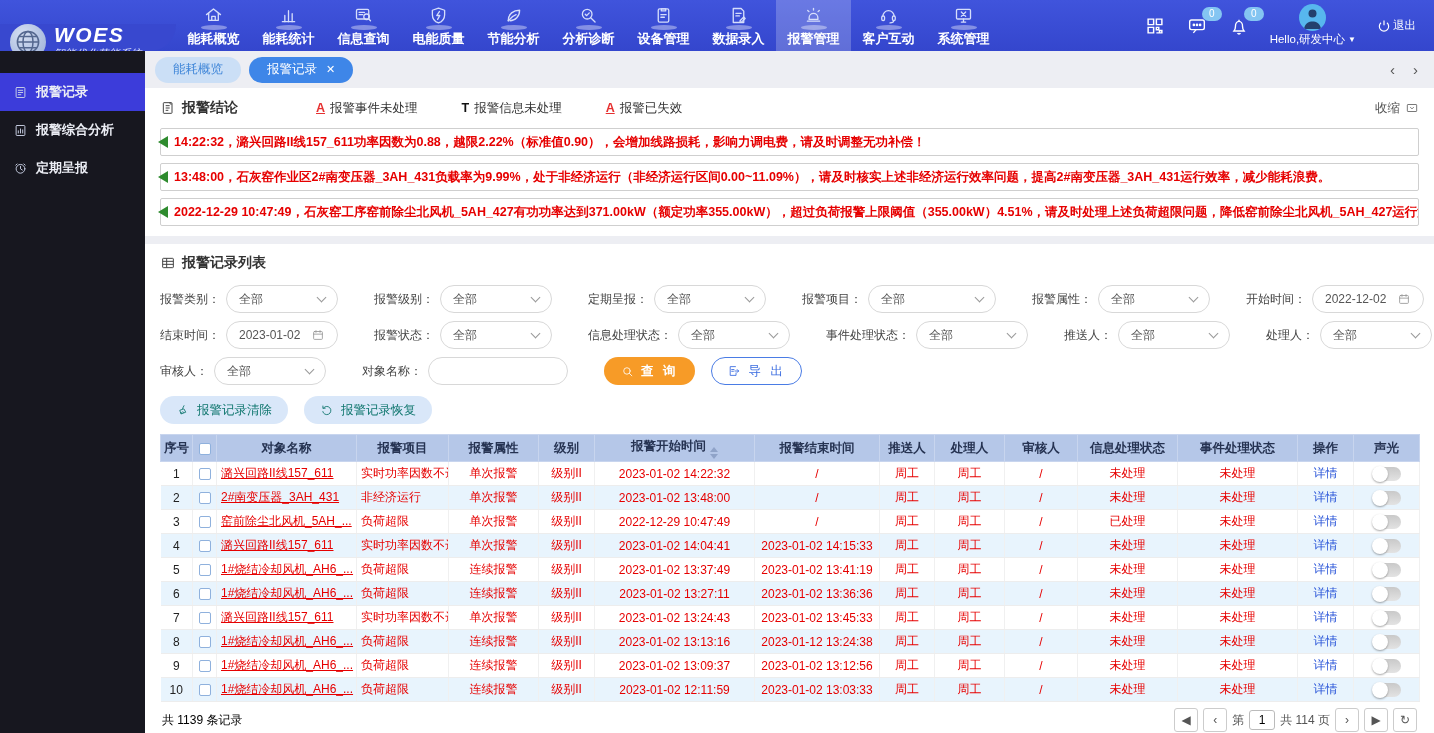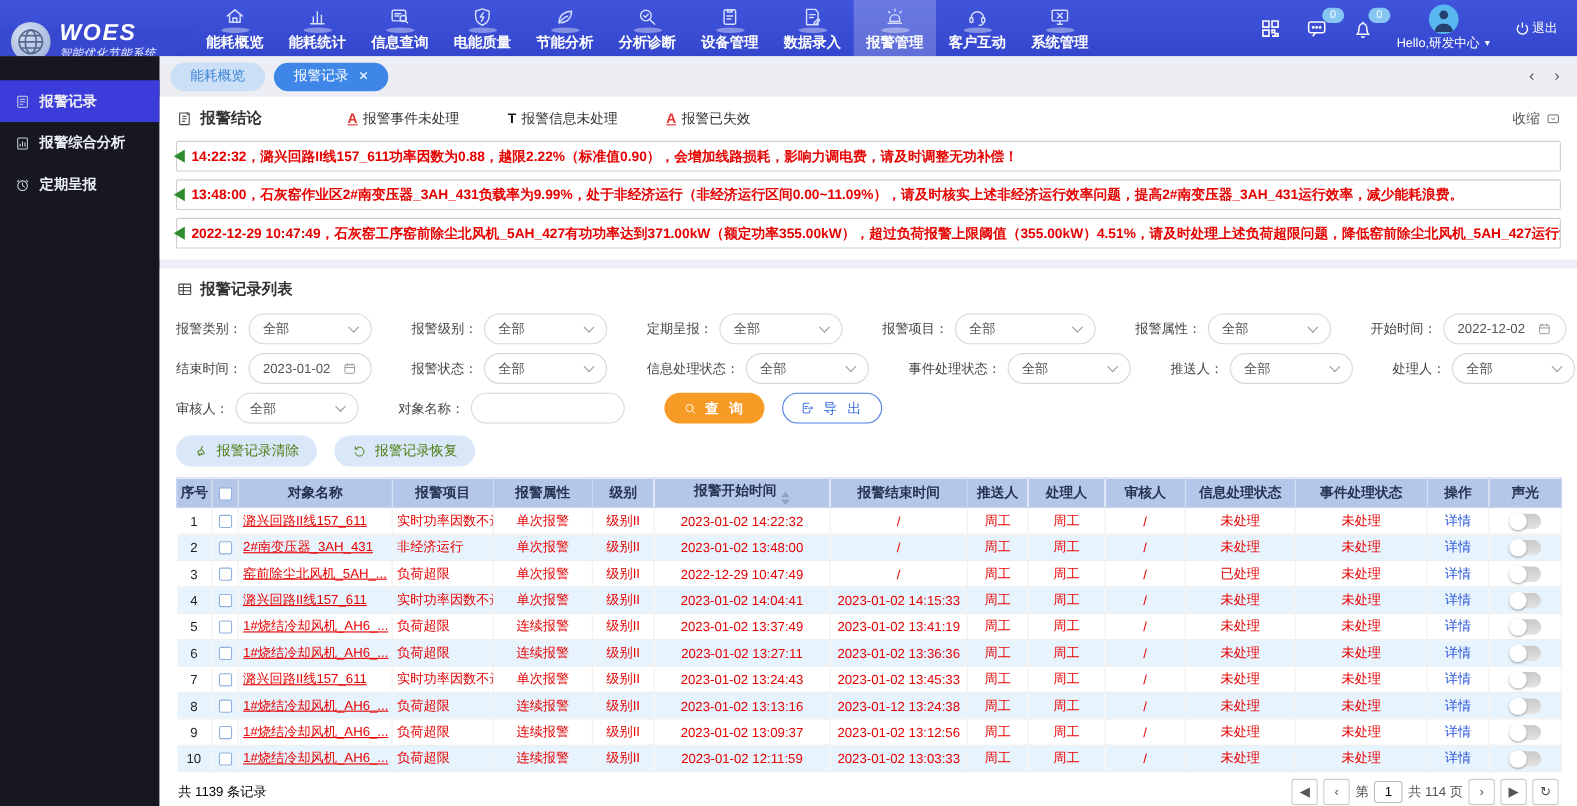--- a/index.html
+++ b/index.html
@@ -4,21 +4,21 @@
 <style>
   * { box-sizing: border-box; }
   html,body { margin:0; padding:0; }
   body {
     width:1434px; height:733px; overflow:hidden;
     font-family:"Liberation Sans","DejaVu Sans",sans-serif;
     background:#edeef3;
   }
   
   .topbar { height:51px; background:linear-gradient(180deg,#4054dc,#3446cd); display:flex; align-items:stretch; color:#fff; }
-  .logo { width:176px; background:#3848cf; border-radius:0 0 26px 0; display:flex; align-items:center; gap:8px; padding-left:10px; flex:none;margin-top:24px; }
+  .logo { width:176px; background:#3848cf; border-radius:0 0 26px 0; display:flex; gap:8px; padding-left:10px; flex:none;margin-top:24px; }
   .logo-globe { width:36px; height:36px; border-radius:50%; background:radial-gradient(circle at 35% 30%,#d6dff2,#96abd6); display:flex; align-items:center; justify-content:center; flex:none; }
   .logo-globe svg { width:30px; height:30px; color:#54678f; }
   .logo-title { font-size:21px; font-weight:bold; font-style:italic; letter-spacing:1.5px; line-height:1; }
   .logo-sub { font-size:10.5px; font-style:italic; color:#e8edff; margin-top:2px; letter-spacing:.5px; }
   .nav-items { display:flex; flex:1; }
   .nav-item { width:75px; display:flex; flex-direction:column; align-items:center; justify-content:center; gap:1px; cursor:pointer; padding-top:2px; }
   .nav-item.active { background:rgba(255,255,255,.22); }
   .nav-icon { position:relative; width:26px; height:24px; color:#d6defb; display:flex; justify-content:center; }
   .nav-icon::after { content:""; position:absolute; bottom:-1px; left:50%; transform:translateX(-50%); width:26px; height:5px; border-radius:50%; background:rgba(255,255,255,.38); }
   .nav-icon svg { width:21px; height:21px; position:relative; z-index:1; }
@@ -75,21 +75,21 @@
   .select.wide { width:128px; }
   .select .val { font-size:12px; color:#555; }
   .chev { width:7px; height:7px; border-right:1.4px solid #999; border-bottom:1.4px solid #999; transform:rotate(45deg); margin-top:-4px; }
   .select svg.cal { width:14px; height:14px; color:#999; }
   .text-input { height:28px; width:140px; border:1px solid #d8d8d8; border-radius:14px; padding:0 12px; font-size:12px; outline:none; }
   .btn-search { height:28px; border:none; border-radius:15px; background:#f79b27; color:#fff; font-size:12.5px; font-weight:bold; display:flex; align-items:center; gap:7px; padding:0 17px; cursor:pointer; letter-spacing:3px; }
   .btn-search svg { width:13px; height:13px; }
   .btn-export { height:28px; border:1px solid #4a7ce5; border-radius:15px; background:#fff; color:#3a6ce0; font-size:12.5px; display:flex; align-items:center; gap:7px; padding:0 15px; cursor:pointer; margin-left:16px; letter-spacing:3px; }
   .btn-export svg { width:14px; height:14px; }
   .action-row { display:flex; gap:16px; margin:3px 0 10px; flex:none; }
-  .btn-soft { height:28px; border:none; border-radius:14px; background:#d9e7f9; color:#4d7c0f; font-size:12.5px; display:flex; align-items:center; gap:7px; padding:0 16px; cursor:pointer; }
+  .btn-soft { height:28px; border:none; border-radius:14px; background:#d9e7f9; color:#0f766e; font-size:12.5px; display:flex; align-items:center; gap:7px; padding:0 16px; cursor:pointer; }
   .btn-soft svg { width:14px; height:14px; }
   
   table { width:100%; border-collapse:collapse; table-layout:fixed; flex:none; }
   thead th { background:#b5c7e8; height:27px; font-size:12.5px; color:#263352; font-weight:bold; border:1px solid #c8d5ee; padding:0 2px; white-space:nowrap; overflow:hidden; }
   tbody td { height:24px; font-size:12px; text-align:center; color:#e60000; border-bottom:1px solid #ededed; border-right:1px solid #f0f0f0; padding:0 4px; white-space:nowrap; overflow:hidden; }
   tbody tr:nth-child(even) { background:#e8f4fd; }
   td.c-no { color:#222; }
   td.c-name { text-align:left; }
   td.c-name a { color:#e60000; text-decoration:underline; cursor:pointer; }
   td.c-item { text-align:left; }

